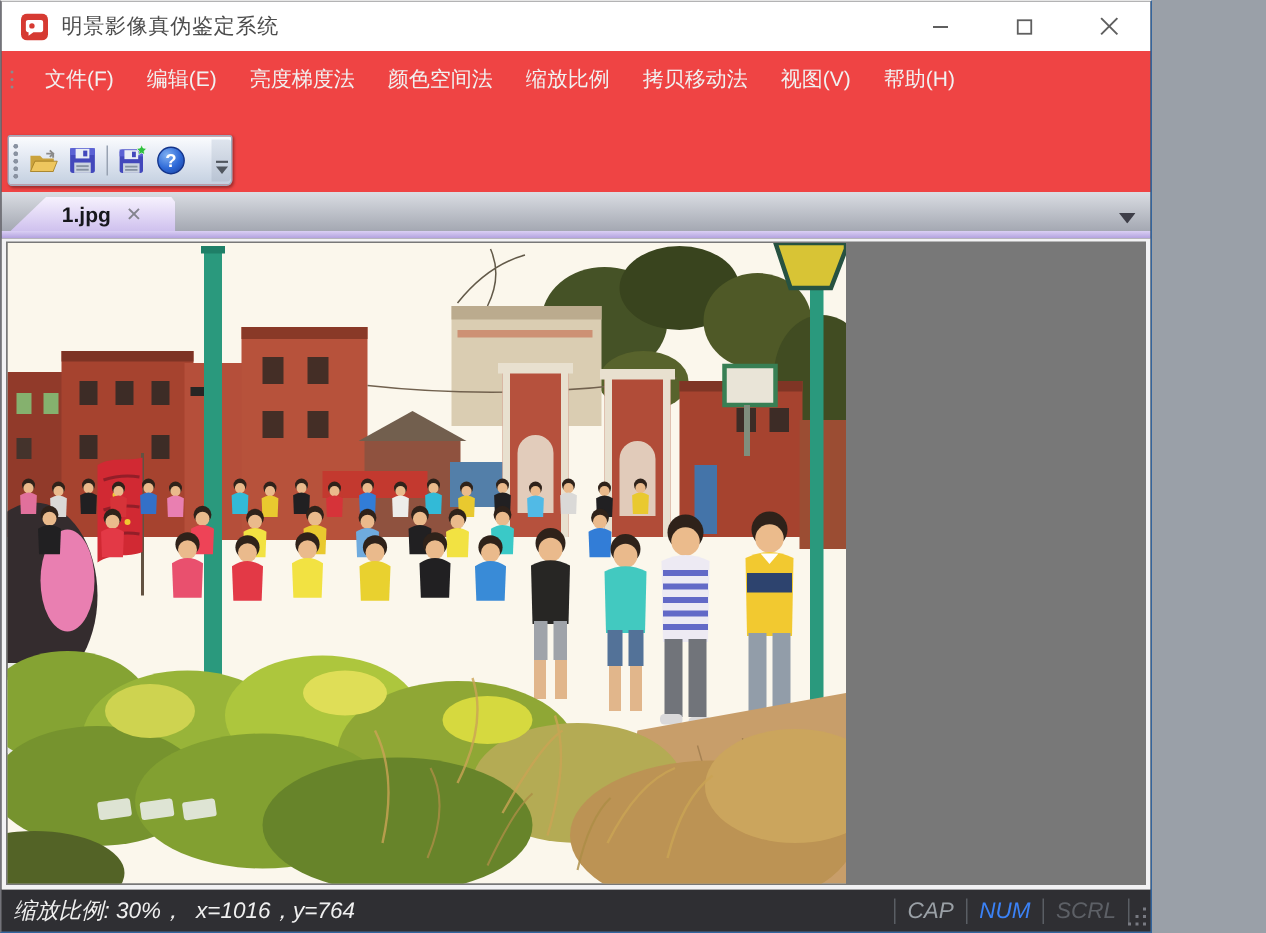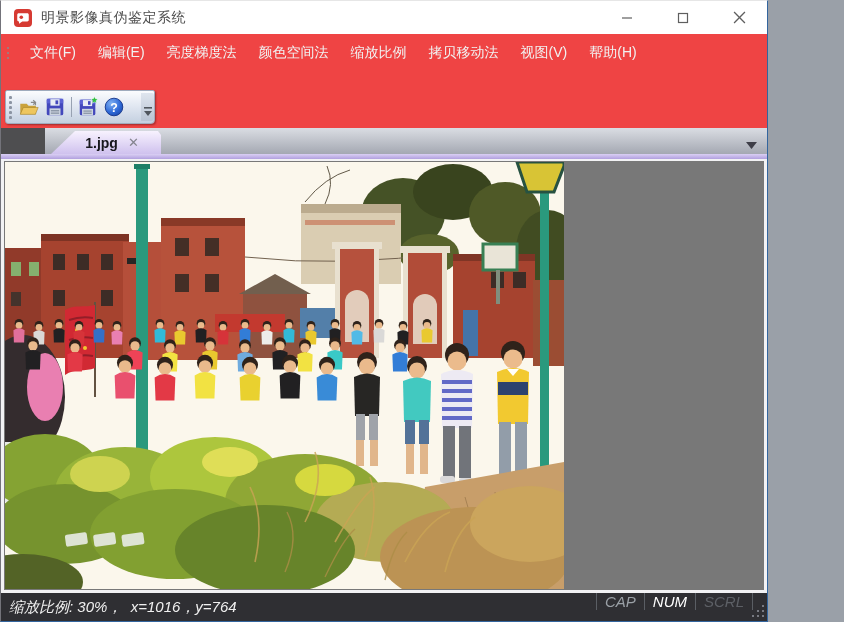--- a/index.html
+++ b/index.html
@@ -31,41 +31,41 @@
     display:flex; align-items:center; box-shadow:1px 1px 2px rgba(0,0,0,.35);
   }
   .tgrip{ margin:0 4px 0 3px; gap:2px; }
   .tgrip i{ width:3px; height:3px; background:#8e97a6; border-radius:50%; box-shadow:inset 0 0 1px #6b7482; }
   .tbtn{ width:26px; height:26px; border:0; background:transparent; padding:2px; cursor:pointer; display:flex; align-items:center; justify-content:center; }
   .tsep{ width:1px; height:20px; background:#98a2b2; margin:0 3px; }
   .toverflow{ margin-left:auto; width:13px; height:28px; display:flex; flex-direction:column;
     align-items:center; justify-content:flex-end; padding-bottom:4px; gap:2px; cursor:pointer;
     background:linear-gradient(#dfe5ee,#b9c4d4); border-radius:0 2px 3px 0; }
   
-  .tabbar{ height:26px; background:linear-gradient(#dadde3,#a4a8b2); position:relative; flex:0 0 auto;margin-left:44px; }
+  .tabbar{ height:26px; background:linear-gradient(#dadde3,#a4a8b2); position:relative; flex:0 0 auto; }
   .tab{
     position:absolute; left:6px; bottom:0; width:110px; height:23px; cursor:pointer;
     background:linear-gradient(#f7f2fe,#cfc1ee);
     clip-path:polygon(24px 0, calc(100% - 3px) 0, 100% 4px, 100% 100%, 0 100%);
     display:flex; align-items:center; justify-content:center; gap:8px;
     filter:drop-shadow(1px 0 1px rgba(60,40,110,.35));
   }
   .tab-label{ font-size:14px; font-weight:bold; color:#17171c; padding-left:14px; }
   .tab-close{ font-size:13px; color:#84848e; line-height:1; cursor:pointer; padding:1px 2px; }
   .tab-dd{ position:absolute; right:10px; bottom:5px; cursor:pointer; line-height:0; }
   .tabstrip{ height:5px; background:linear-gradient(#dacff4,#b1a0de); flex:0 0 auto; }
   
   .canvas{ flex:1 1 auto; background:#787878; border:3px solid #f2f2f4; border-top-width:2px; position:relative; overflow:hidden; }
   .photo{ position:absolute; left:1px; top:1px; display:block; }
   
   .statusbar{ height:28px; background:#2f2f33; color:#f0f0f0; display:flex; align-items:center; flex:0 0 auto; font-size:15px;font-style:italic; }
   .status-text{ padding-left:8px; white-space:pre; flex:1 1 auto; }
-  .locks{ display:flex; align-items:flex-start; height:100%; }
+  .locks{ display:flex; align-items:center; height:100%; }
   .lock{ display:flex; align-items:center; padding:0 8px; border-left:1px solid #5a5e64; color:#9aa0a6; font-size:15px; }
-  .lock.active{ color:#ffffff; }
+  .lock.active{ color:#3b82f6; }
   .lock.dim{ color:#5d6066; }
   .locks .lock:last-child{ border-right:1px solid #5a5e64; }
   .resize-grip{ width:14px; height:100%; position:relative; cursor:nwse-resize; }
   .resize-grip i{ position:absolute; width:2px; height:2px; background:#787a82; }
 </style>
 </head>
 <body>
 
 <div class="window">
 

